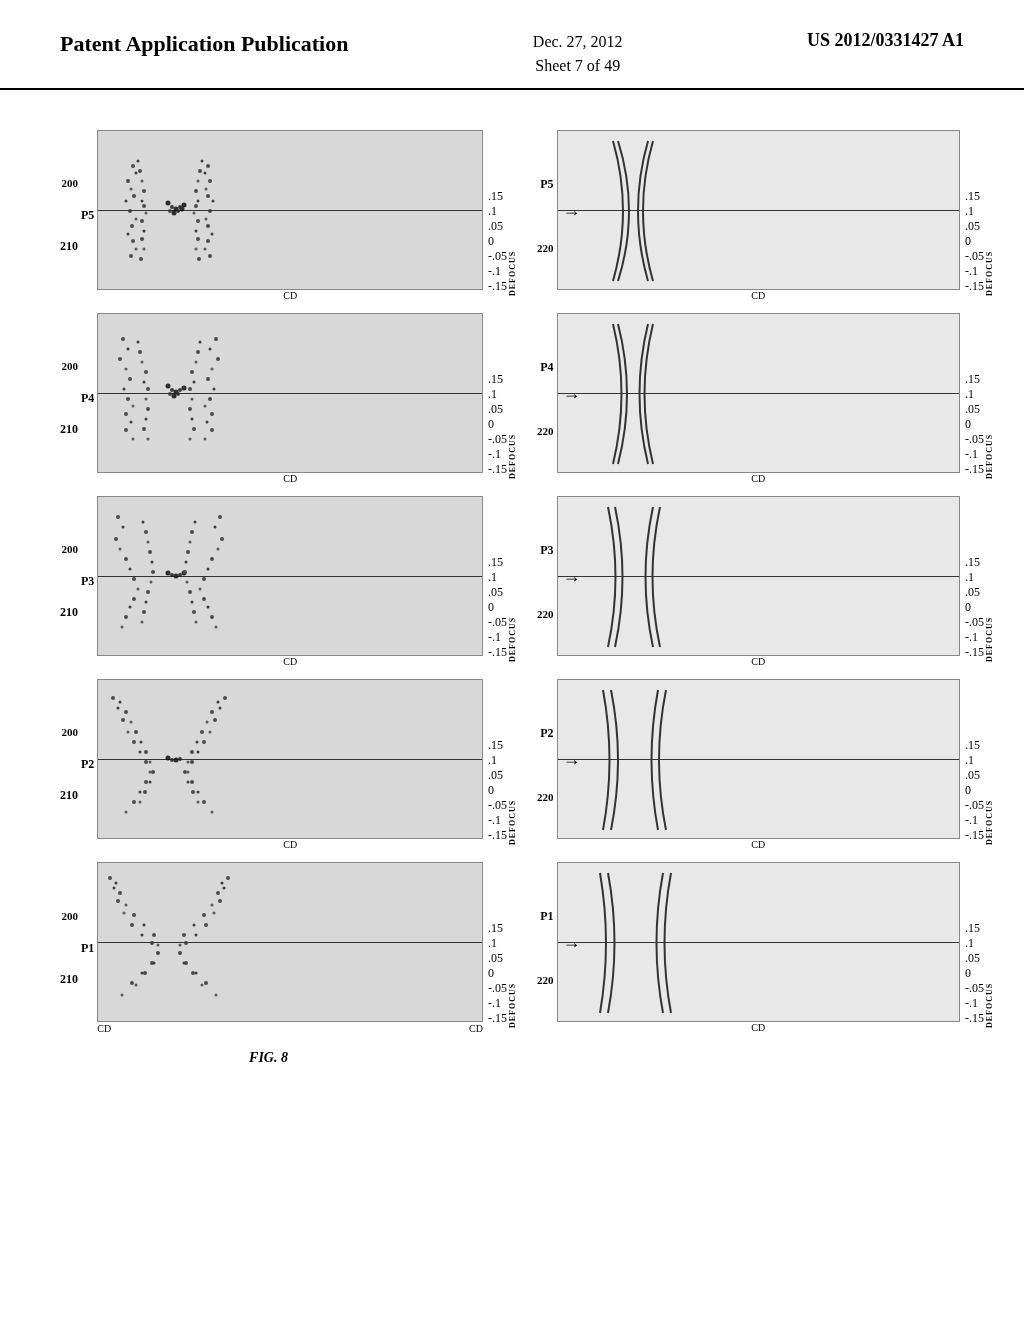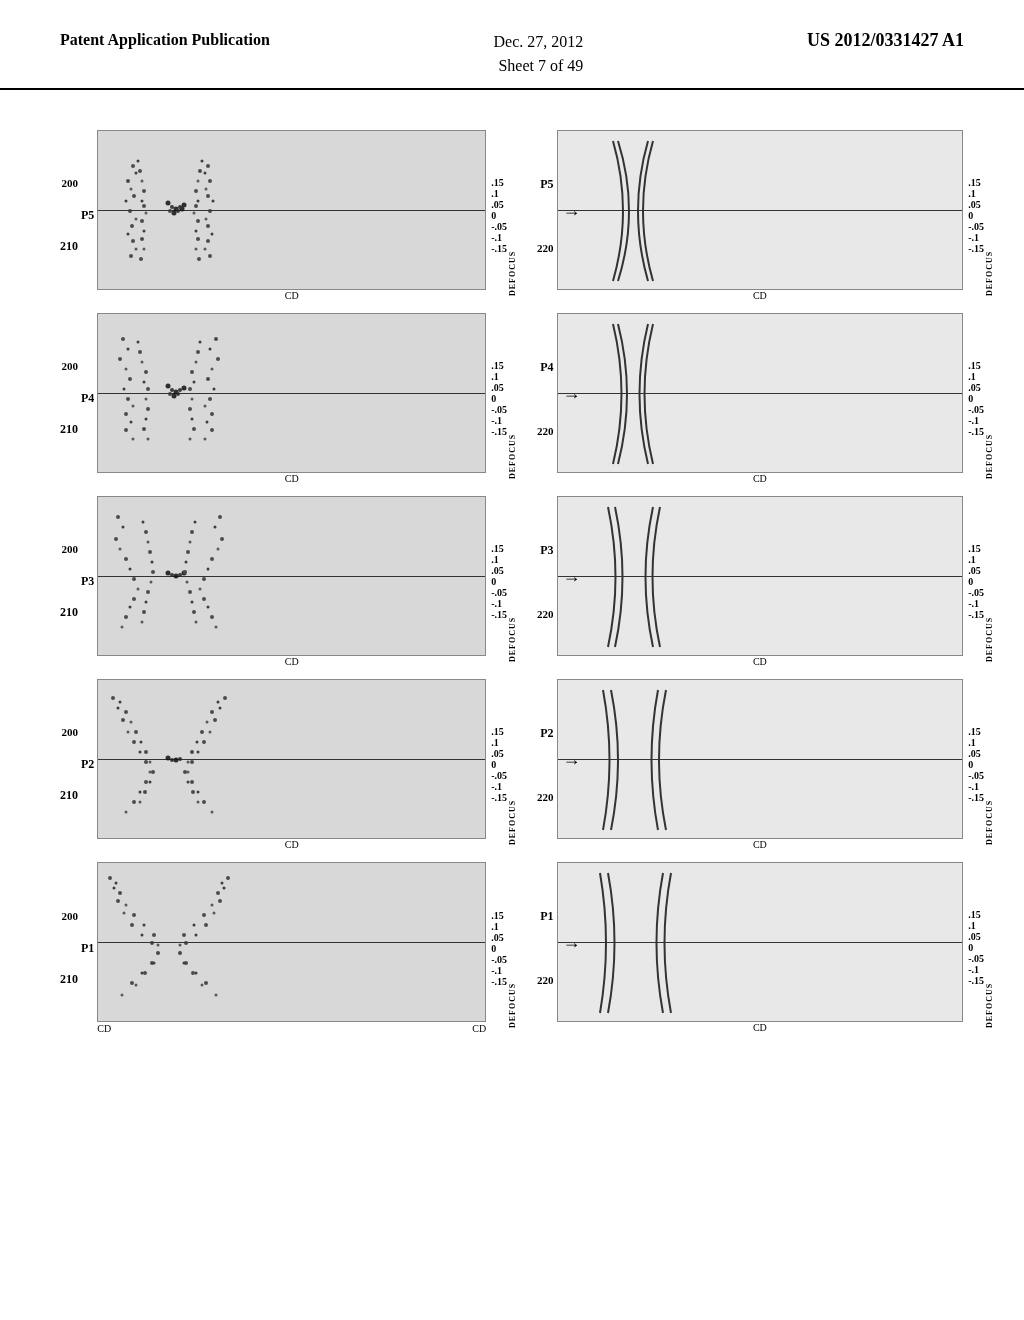--- a/index.html
+++ b/index.html
@@ -12,27 +12,27 @@
       overflow: hidden;
     }
     .header {
       display: flex;
       justify-content: space-between;
       align-items: flex-start;
       padding: 30px 60px 10px 60px;
       border-bottom: 2px solid #000;
     }
     .header-left {
-      font-size: 16px;
+      font-size: 22px;
       font-weight: bold;
       line-height: 1.3;
     }
     .header-center {
       font-size: 16px;
-      text-align: right;
+      text-align: center;
       line-height: 1.5;
     }
     .header-right {
       font-size: 18px;
       font-weight: bold;
       text-align: left;
     }
     .main-content {
       display: flex;
       flex-direction: row;
@@ -87,26 +87,25 @@
     .right-panel-row {
       display: flex;
       flex-direction: row;
       align-items: center;
       position: relative;
       margin-bottom: 4px;
     }
     .tick-values-right {
       display: flex;
       flex-direction: column;
-      justify-content: center;
-      font-size: 10px;
+      justify-content: flex-end;
+      font-size: 12px;
       height: 160px;
       padding: 2px 0;
       margin-left: 2px;
-      font-weight: bold;
     }
   </style>
 </head>
 <body>
 
 <div class="header">
   <div class="header-left">Patent Application Publication</div>
   <div class="header-center">
     <div>Dec. 27, 2012</div>
     <div>Sheet 7 of 49</div>
@@ -530,20 +529,21 @@
             <span>.05</span>
             <span>0</span>
             <span>-.05</span>
             <span>-.1</span>
             <span>-.15</span>
         </div>
         <div style="writing-mode:vertical-rl;text-orientation:mixed;transform:rotate(180deg);font-size:8px;font-weight:bold;letter-spacing:1px;margin-left:1px;">DEFOCUS</div>
       </div>
     </div>
 
+    <div style="text-align:center;font-size:14px;font-weight:bold;font-style:italic;margin-top:4px;margin-right:40px;">FIG. 8</div>
 
   </div>
 
   <div class="right-column">
 
     <div class="right-panel-row">
       <div style="display:flex;flex-direction:column;align-items:flex-end;margin-right:3px;">
         <span style="font-size:12px;font-weight:bold;margin-bottom:50px;">P5</span>
         <span style="font-size:11px;font-weight:bold;">220</span>
       </div>

